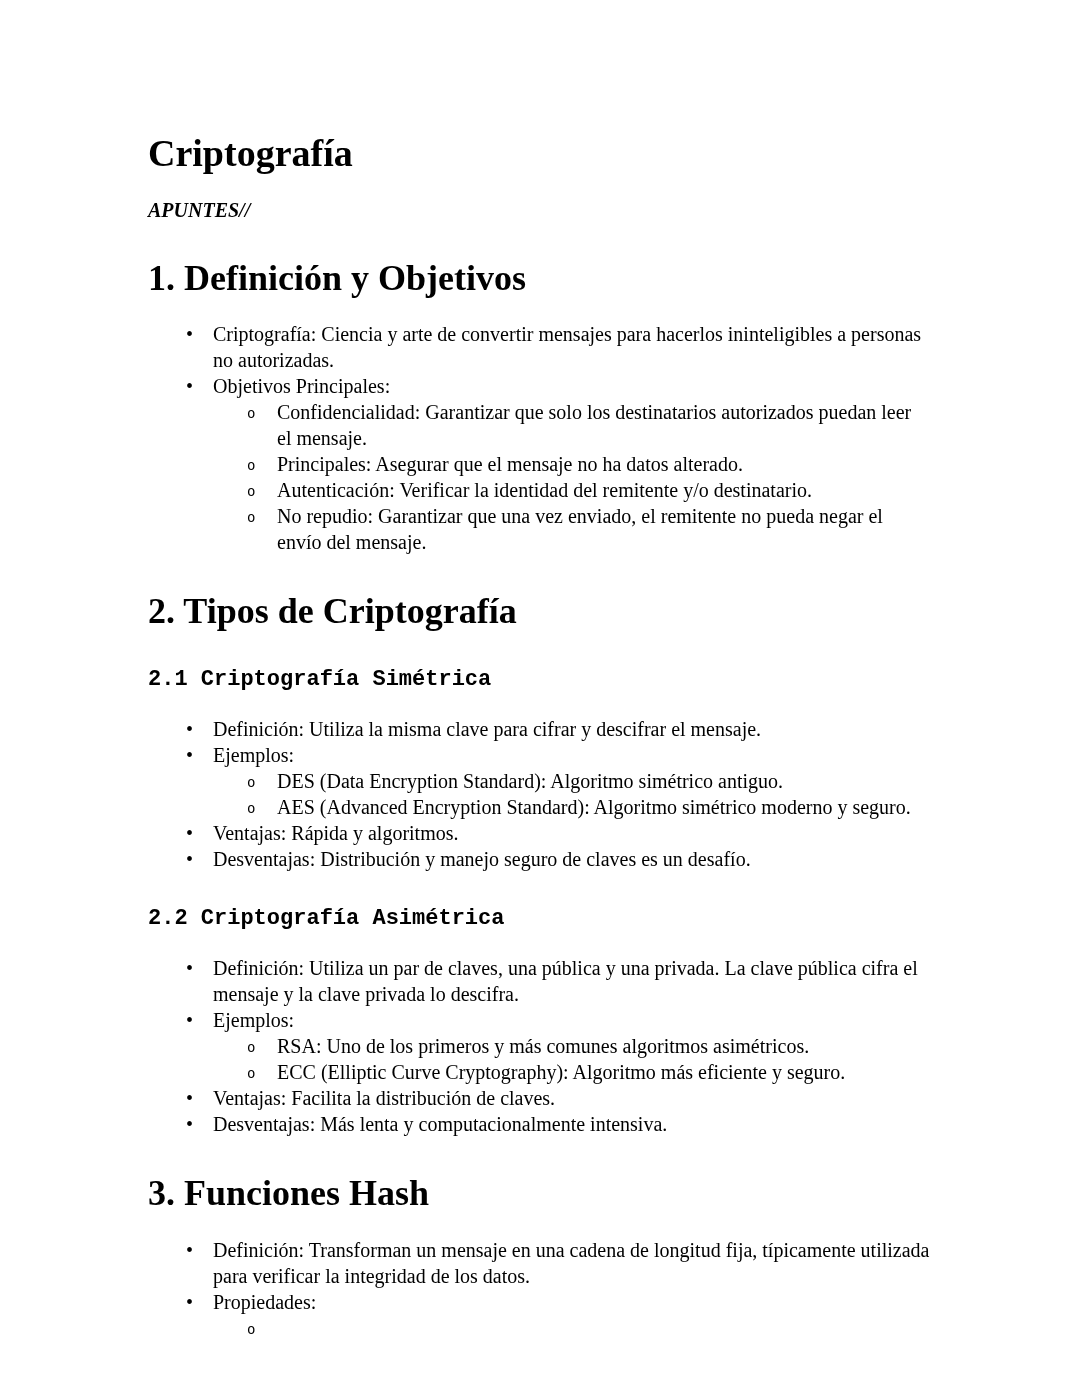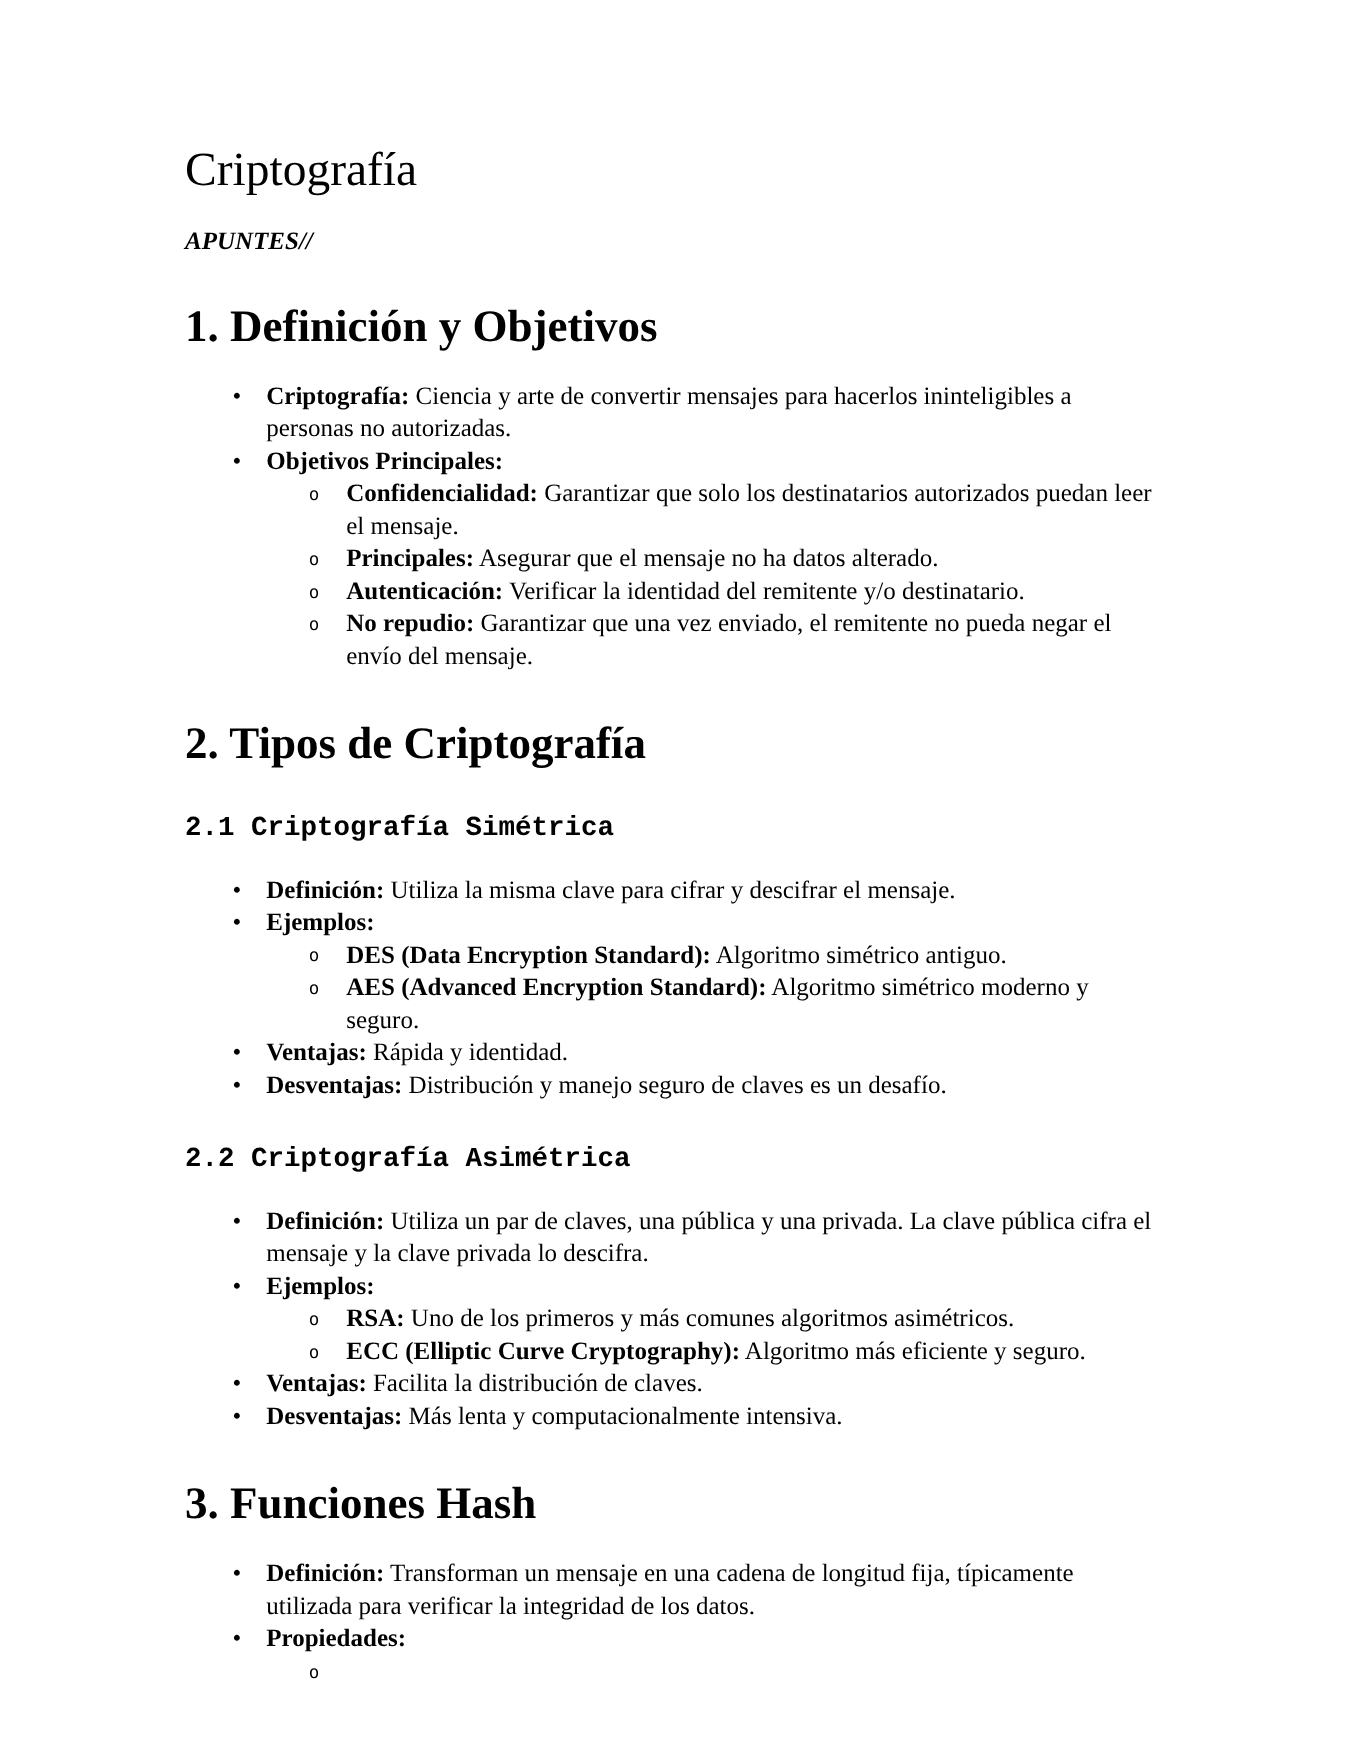--- a/index.html
+++ b/index.html
@@ -12,22 +12,22 @@
     min-height: 1397px;
     box-sizing: border-box;
     background: #ffffff;
     padding: 116px 150px 60px 148px;
     font-family: "Liberation Serif", serif;
     color: #000000;
   }
   h1.doc-title {
     font-size: 38px;
     line-height: 1.1;
-    font-weight: 400;
-    margin: 0 0 24px 0;
+    font-weight: 700;
+    margin: 17px 0 24px 0;
   }
   .doc-subtitle {
     font-size: 20px;
     font-weight: 700;
     margin: 0 0 26px 0;
     font-style: italic;
   }
   h2.sec-heading {
     font-size: 36px;
     line-height: 1.15;
@@ -61,21 +61,21 @@
     padding-left: 129px;
   }
   .lvl2 > .marker {
     position: absolute;
     left: 99px;
     top: 1px;
     font-family: "DejaVu Sans Mono", monospace;
     font-size: 14px;
   }
   .li b {
-    font-weight: 700;
+    font-weight: 400;
   }
 </style>
 </head>
 <body>
 
 <div class="page">
 
   <h1 class="doc-title">Criptografía</h1>
   <p class="doc-subtitle">APUNTES//</p>
 
@@ -134,21 +134,21 @@
       <span class="txt"><b>DES (Data Encryption Standard):</b> <span>Algoritmo simétrico antiguo.</span></span>
     </div>
 
     <div class="li lvl2">
       <span class="marker">o</span>
       <span class="txt"><b>AES (Advanced Encryption Standard):</b> <span>Algoritmo simétrico moderno y seguro.</span></span>
     </div>
 
     <div class="li lvl1">
       <span class="marker">•</span>
-      <span class="txt"><b>Ventajas:</b> <span>Rápida y identidad.</span></span>
+      <span class="txt"><b>Ventajas:</b> <span>Rápida y algoritmos.</span></span>
     </div>
 
     <div class="li lvl1">
       <span class="marker">•</span>
       <span class="txt"><b>Desventajas:</b> <span>Distribución y manejo seguro de claves es un desafío.</span></span>
     </div>
 
   </div>
 
   <h3 class="sub-heading">2.2 Criptografía Asimétrica</h3>

